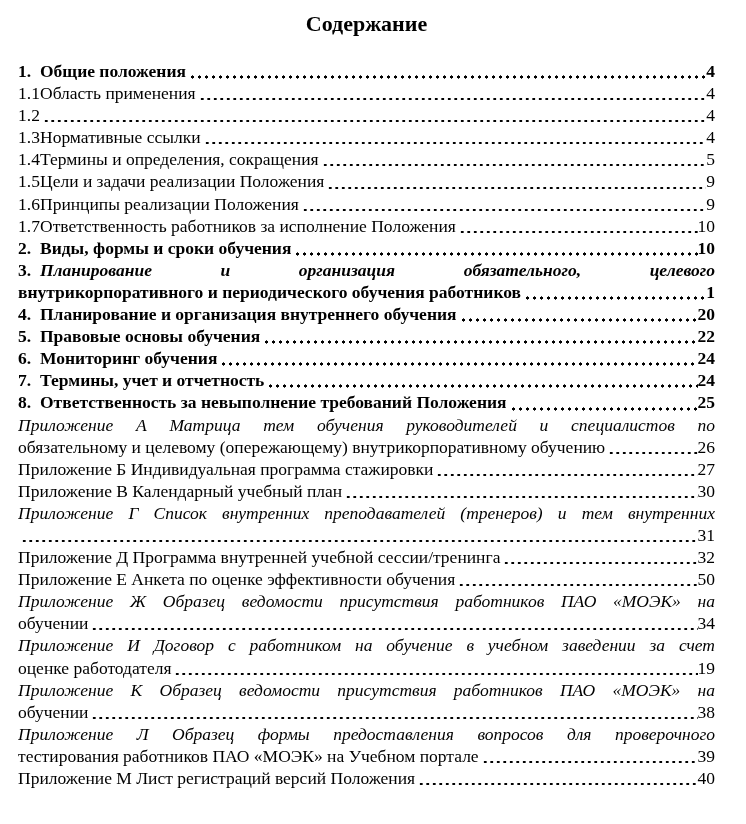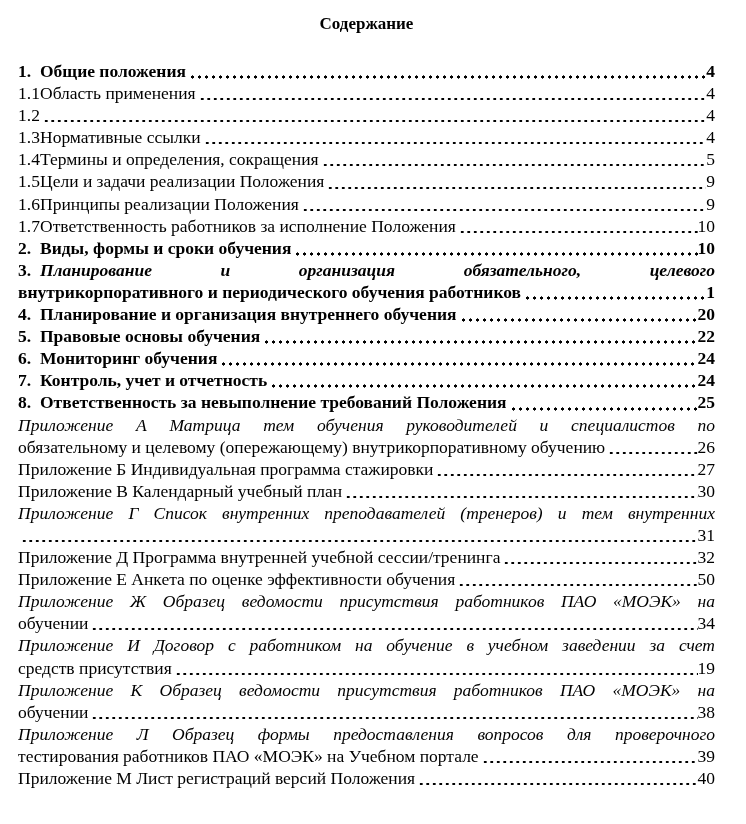--- a/index.html
+++ b/index.html
@@ -9,21 +9,21 @@
     color: #000000;
     overflow: hidden;
   }
   .page {
     box-sizing: border-box;
     width: 746px; height: 824px;
     padding: 13px 31px 0 18px;
     background: #ffffff;
   }
   .doc-title {
-    font-size: 17px;
+    font-size: 22px;
     font-weight: bold;
     text-align: center;
     line-height: 22px;
     margin: 0 0 25px 0;
   }
   .toc-list { width: 100%; }
   .entry { font-size: 17.5px; }
   .entry.bold { font-weight: bold; }
   .line {
     display: flex;
@@ -163,21 +163,21 @@
         <div class="line last">
           <span class="num">6.</span>
           <span class="txt">Мониторинг обучения</span>
           <span class="leader"></span>
           <span class="pagenum">24</span>
         </div>
       </div>
       <div class="entry bold">
         <div class="line last">
           <span class="num">7.</span>
-          <span class="txt">Контроль, учет и отчетность</span>
+          <span class="txt">Термины, учет и отчетность</span>
           <span class="leader"></span>
           <span class="pagenum">24</span>
         </div>
       </div>
       <div class="entry bold">
         <div class="line last">
           <span class="num">8.</span>
           <span class="txt">Ответственность за невыполнение требований Положения</span>
           <span class="leader"></span>
           <span class="pagenum">25</span>
@@ -238,21 +238,21 @@
           <span class="txt">обучении</span>
           <span class="leader"></span>
           <span class="pagenum">34</span>
         </div>
       </div>
       <div class="entry">
         <div class="line">
           <span class="jtxt">Приложение И Договор с работником на обучение в учебном заведении за счет</span>
         </div>
         <div class="line last">
-          <span class="txt">средств присутствия</span>
+          <span class="txt">оценке работодателя</span>
           <span class="leader"></span>
           <span class="pagenum">19</span>
         </div>
       </div>
       <div class="entry">
         <div class="line">
           <span class="jtxt">Приложение К Образец ведомости присутствия работников ПАО «МОЭК» на</span>
         </div>
         <div class="line last">
           <span class="txt">обучении</span>

